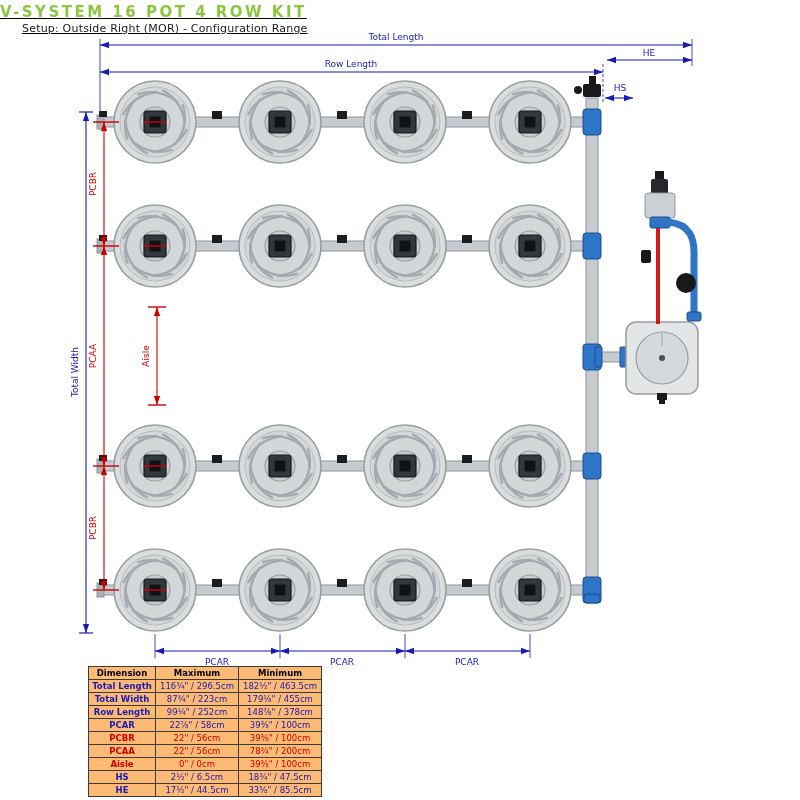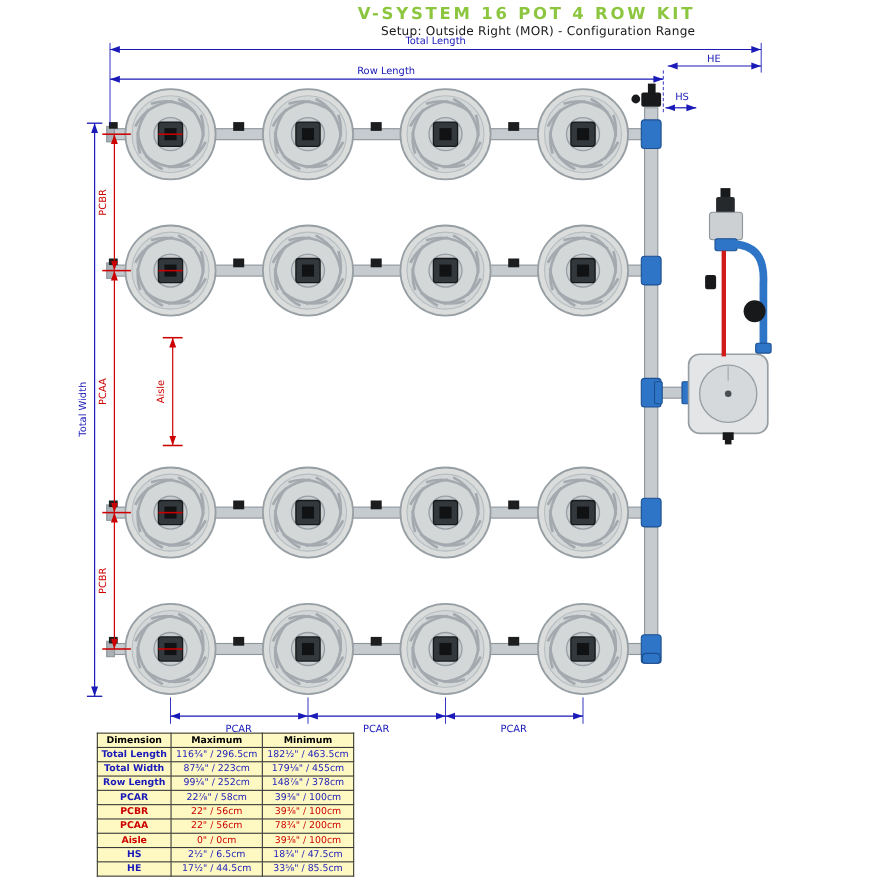--- a/index.html
+++ b/index.html
@@ -1,35 +1,35 @@
 <!DOCTYPE html>
 <html><head>
 <meta charset="utf-8">
 <style>
   html,body{margin:0;padding:0;}
   body{width:800px;height:800px;background:#ffffff;position:relative;overflow:hidden;
        font-family:"DejaVu Sans","Liberation Sans",sans-serif;}
   .page{position:absolute;top:0;left:0;width:800px;height:800px;}
   .diagram{position:absolute;top:0;left:0;}
-  .header{position:absolute;top:3px;left:0;width:632px;text-align:right;z-index:2;}
+  .header{position:absolute;top:3px;left:0;width:632px;text-align:left;z-index:2;text-decoration:underline;}
   .title{color:#8CC63F;font-size:15px;font-weight:bold;letter-spacing:2.5px;}
-  .subtitle{color:#1a1a1a;font-size:11px;margin-top:1px;letter-spacing:.2px;}
+  .subtitle{color:#1a1a1a;font-size:11px;margin-top:1px;letter-spacing:.2px;padding-left:22px;}
   svg text{font-family:"DejaVu Sans","Liberation Sans",sans-serif;}
   .tB{fill:#1A1AB8;font-size:9px;}
   .tR{fill:#CC0000;font-size:9px;}
   .lnB{stroke:#1A1AB8;stroke-width:1.1;fill:none;}
   .lnR{stroke:#CC0000;stroke-width:1.1;fill:none;}
   .extB{stroke:#1A1AB8;stroke-width:0.8;fill:none;}
   .tickB{stroke:#1A1AB8;stroke-width:1.2;}
   .tickR{stroke:#CC0000;stroke-width:1.4;}
   .pipe{fill:#c6cbcf;stroke:#8d959b;stroke-width:1;}
   .cap{fill:#aab0b5;stroke:#8d959b;stroke-width:1;}
   .fit rect{fill:#1b1d1f;}
   .blue-f{fill:#2E75C8;stroke:#1c4f8f;stroke-width:1;}
-  .dim-table{position:absolute;left:88px;top:666px;border-collapse:collapse;background:#fef9c3;z-index:2;}
+  .dim-table{position:absolute;left:88px;top:666px;border-collapse:collapse;background:#fdba74;z-index:2;}
   .dim-table th,.dim-table td{border:1px solid #3a3a3a;text-align:center;
       font-size:8.5px;padding:1px 3px;height:10px;line-height:10px;}
   .dim-table th{color:#000;font-weight:bold;}
   .dim-table td:first-child{font-weight:bold;min-width:60px;}
   .dim-table td:nth-child(2),.dim-table td:nth-child(3){min-width:76px;}
   tr.blue td{color:#1A1AB8;}
   tr.red td{color:#CC0000;}
 </style>
 </head>
 <body>

